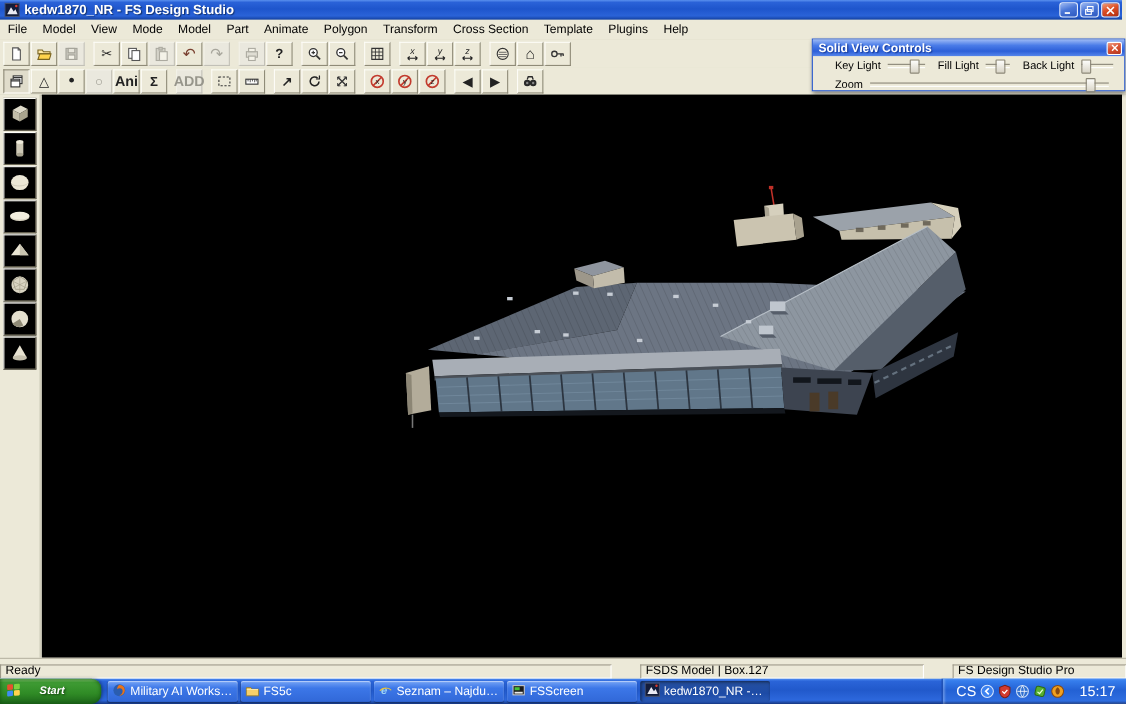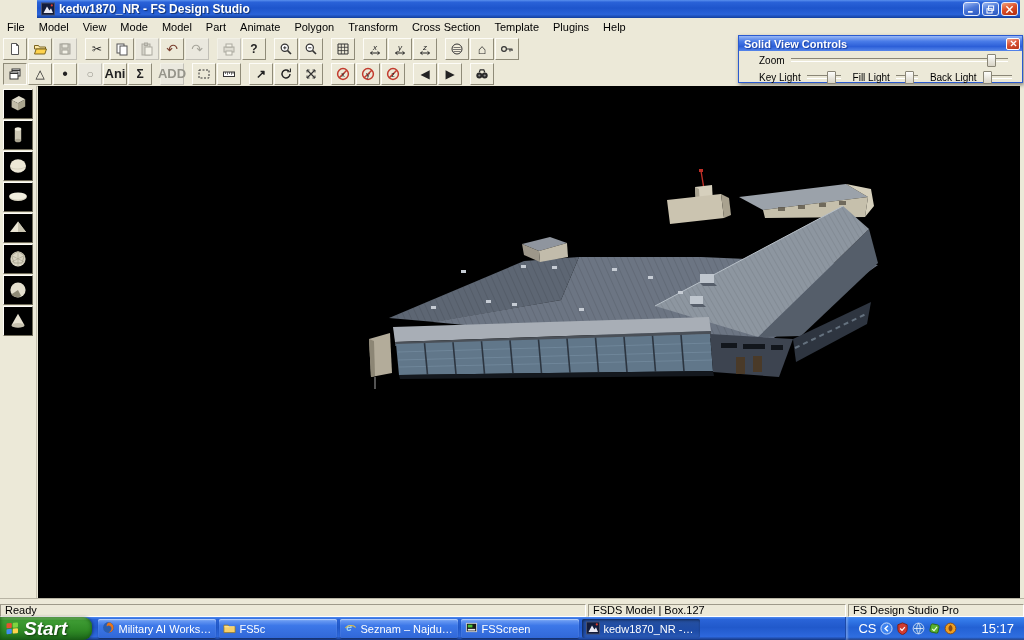--- a/index.html
+++ b/index.html
@@ -1,21 +1,21 @@
 <!DOCTYPE html>
 <html><head>
 <meta charset="utf-8">
 <style>
   html,body{margin:0;padding:0;width:1024px;height:640px;overflow:hidden;
     font-family:"Liberation Sans",sans-serif;background:#000;}
   .app{position:absolute;inset:0;background:#ece9d8;}
 
   
   .titlebar{position:absolute;left:0;top:0;right:4px;height:18px;display:flex;align-items:center;
-    padding:0 2px;background:linear-gradient(180deg,#5a90ee 0%,#2a62d8 12%,#1e55cc 45%,#2a63d8 80%,#123f9e 100%);margin-left:37px;}
+    padding:0 2px;background:linear-gradient(180deg,#5a90ee 0%,#2a62d8 12%,#1e55cc 45%,#2a63d8 80%,#123f9e 100%);}
   .appicon{width:15px;height:15px;margin:0 3px 0 2px;display:flex;align-items:center;}
   .title{color:#fff;font-weight:bold;font-size:12px;text-shadow:1px 1px 1px #10306e;flex:1;
     white-space:nowrap;overflow:hidden;}
   .winbtns{display:flex;align-items:center;}
   .wbtn{width:17px;height:14px;margin-left:2px;border:1px solid #e4ecfc;border-radius:3px;padding:0;
     background:linear-gradient(160deg,#9db9f2 0%,#4a77d8 45%,#2c58c0 100%);display:flex;align-items:center;justify-content:center;cursor:default;}
   .wbtn.close{background:linear-gradient(160deg,#f0a27e 0%,#dd4f27 45%,#b02c0e 100%);}
 
   
   .menubar{position:absolute;left:0;top:18px;right:0;height:18px;display:flex;align-items:center;
@@ -60,46 +60,46 @@
   .pal-row .lab{margin-right:6px;white-space:nowrap;}
   .track{position:relative;height:2px;border-top:1px solid #8a8677;border-bottom:1px solid #fff;}
   .thumb{position:absolute;top:-5px;width:7px;height:11px;background:linear-gradient(180deg,#fdfdfb,#d8d4c6);
     border:1px solid #8a8677;border-radius:1px;}
   .t-zoom{flex:1;margin-right:4px;}
   .t-key{width:46px;} .t-fill{width:30px;} .t-back{width:40px;}
   .gap{width:12px;flex:none;}
 
   
   .strip{position:absolute;left:0;right:0;top:598px;height:6px;background:#ece9d8;border-top:1px solid #b8b4a4;}
-  .statusbar{position:absolute;left:0;right:0;top:604px;height:13px;background:#ece9d8;display:flex;font-size:11px;color:#000;}
+  .statusbar{position:absolute;left:0;right:0;top:604px;height:13px;background:#ece9d8;display:flex;font-size:11px;color:#000;gap:24px;}
   .sbp{border:1px solid;border-color:#9e9a8a #fff #fff #9e9a8a;padding:0 4px;line-height:11px;white-space:nowrap;overflow:hidden;box-sizing:border-box;}
   .sbp.ready{flex:1;margin-right:2px;}
   .sbp.model{width:258px;margin-right:2px;}
-  .sbp.edition{width:176px;}
+  .sbp.edition{width:158px;}
 
   
   .taskbar{position:absolute;left:0;right:0;top:617px;height:23px;display:flex;align-items:stretch;
     background:linear-gradient(180deg,#4f8df2 0%,#2a64d8 10%,#2159cb 45%,#2d68dd 85%,#16367e 100%);}
-  .startbtn{flex:none;display:flex;align-items:center;gap:4px;width:92px;padding:0 12px 0 5px;border:none;
-    border-radius:0 9px 9px 0;color:#fff;font-weight:bold;font-style:italic;font-size:19px;
+  .startbtn{flex:none;display:flex;align-items:center;gap:16px;width:92px;padding:0 12px 0 5px;border:none;
+    border-radius:0 9px 9px 0;color:#fff;font-weight:bold;font-style:italic;font-size:10px;
     background:linear-gradient(180deg,#8cc878 0%,#3f9c34 15%,#2f8a25 60%,#1c641a 100%);
     box-shadow:inset 0 0 4px #145410, 1px 0 3px rgba(0,0,0,.4);text-shadow:1px 1px 2px #123c0e;cursor:default;}
   .tasks{display:flex;align-items:center;padding-left:4px;}
   .task{flex:none;width:118px;height:19px;margin:0 1.5px;border:none;border-radius:2px;display:flex;align-items:center;gap:4px;
     padding:0 4px;color:#fff;font-size:11px;white-space:nowrap;overflow:hidden;
     background:linear-gradient(180deg,#77a5f6 0%,#3c77e8 35%,#3168d8 100%);
     box-shadow:inset 0 1px 1px rgba(255,255,255,.5), 0 1px 1px rgba(0,0,0,.35);cursor:default;}
   .task.active{background:linear-gradient(180deg,#26509f 0%,#1d4ba6 60%,#2a5ab8 100%);
     box-shadow:inset 1px 1px 3px rgba(0,0,0,.55);}
   .task .tlabel{overflow:hidden;text-overflow:ellipsis;}
   .tray{margin-left:auto;display:flex;align-items:center;gap:4px;padding:0 10px 0 12px;color:#fff;font-size:13px;
     background:linear-gradient(180deg,#3a84f2 0%,#2361d4 45%,#2f6ee0 88%,#16367e 100%);
     border-left:1px solid #1c49a8;box-shadow:inset 2px 0 2px rgba(255,255,255,.28);}
   .tico{display:flex;align-items:center;}
-  .clock{margin-left:20px;}
+  .clock{margin-left:9px;}
 
   .ticon,.tico,.appicon,[data-icon]{line-height:1;}
 </style>
 </head>
 <body>
 
 <div class="app">
 
   <div class="titlebar">
     <span class="appicon" data-icon="fsds-logo">
@@ -498,41 +498,41 @@
   <div class="palette">
     <div class="pal-title">
       <span>Solid View Controls</span>
       <button class="pal-x" data-icon="pal-close">
           <svg viewBox="0 0 14 14" width="9" height="9">
             <path d="M3 3l8 8M11 3l-8 8" stroke="#fff" stroke-width="2"></path>
           </svg>
         </button>
     </div>
     <div class="pal-row">
-      <span class="lab">Zoom</span>
-      <div class="track t-zoom">
-          <div class="thumb" style="left: calc(92% - 4px);"></div>
-        </div>
-    </div>
-    <div class="pal-row">
       <span class="lab">Key Light</span>
       <div class="track t-key">
           <div class="thumb" style="left: calc(72% - 4px);"></div>
         </div>
       <span class="gap"></span>
       <span class="lab">Fill Light</span>
       <div class="track t-fill">
           <div class="thumb" style="left: calc(60% - 4px);"></div>
         </div>
       <span class="gap"></span>
       <span class="lab">Back Light</span>
       <div class="track t-back">
           <div class="thumb" style="left: calc(14% - 4px);"></div>
         </div>
     </div>
+    <div class="pal-row">
+      <span class="lab">Zoom</span>
+      <div class="track t-zoom">
+          <div class="thumb" style="left: calc(92% - 4px);"></div>
+        </div>
+    </div>
   </div>
 
   <div class="strip"></div>
   <div class="statusbar">
     <span class="sbp ready">Ready</span>
     <span class="sbp model">FSDS Model | Box.127</span>
     <span class="sbp edition">FS Design Studio Pro</span>
   </div>
 </div>
 

